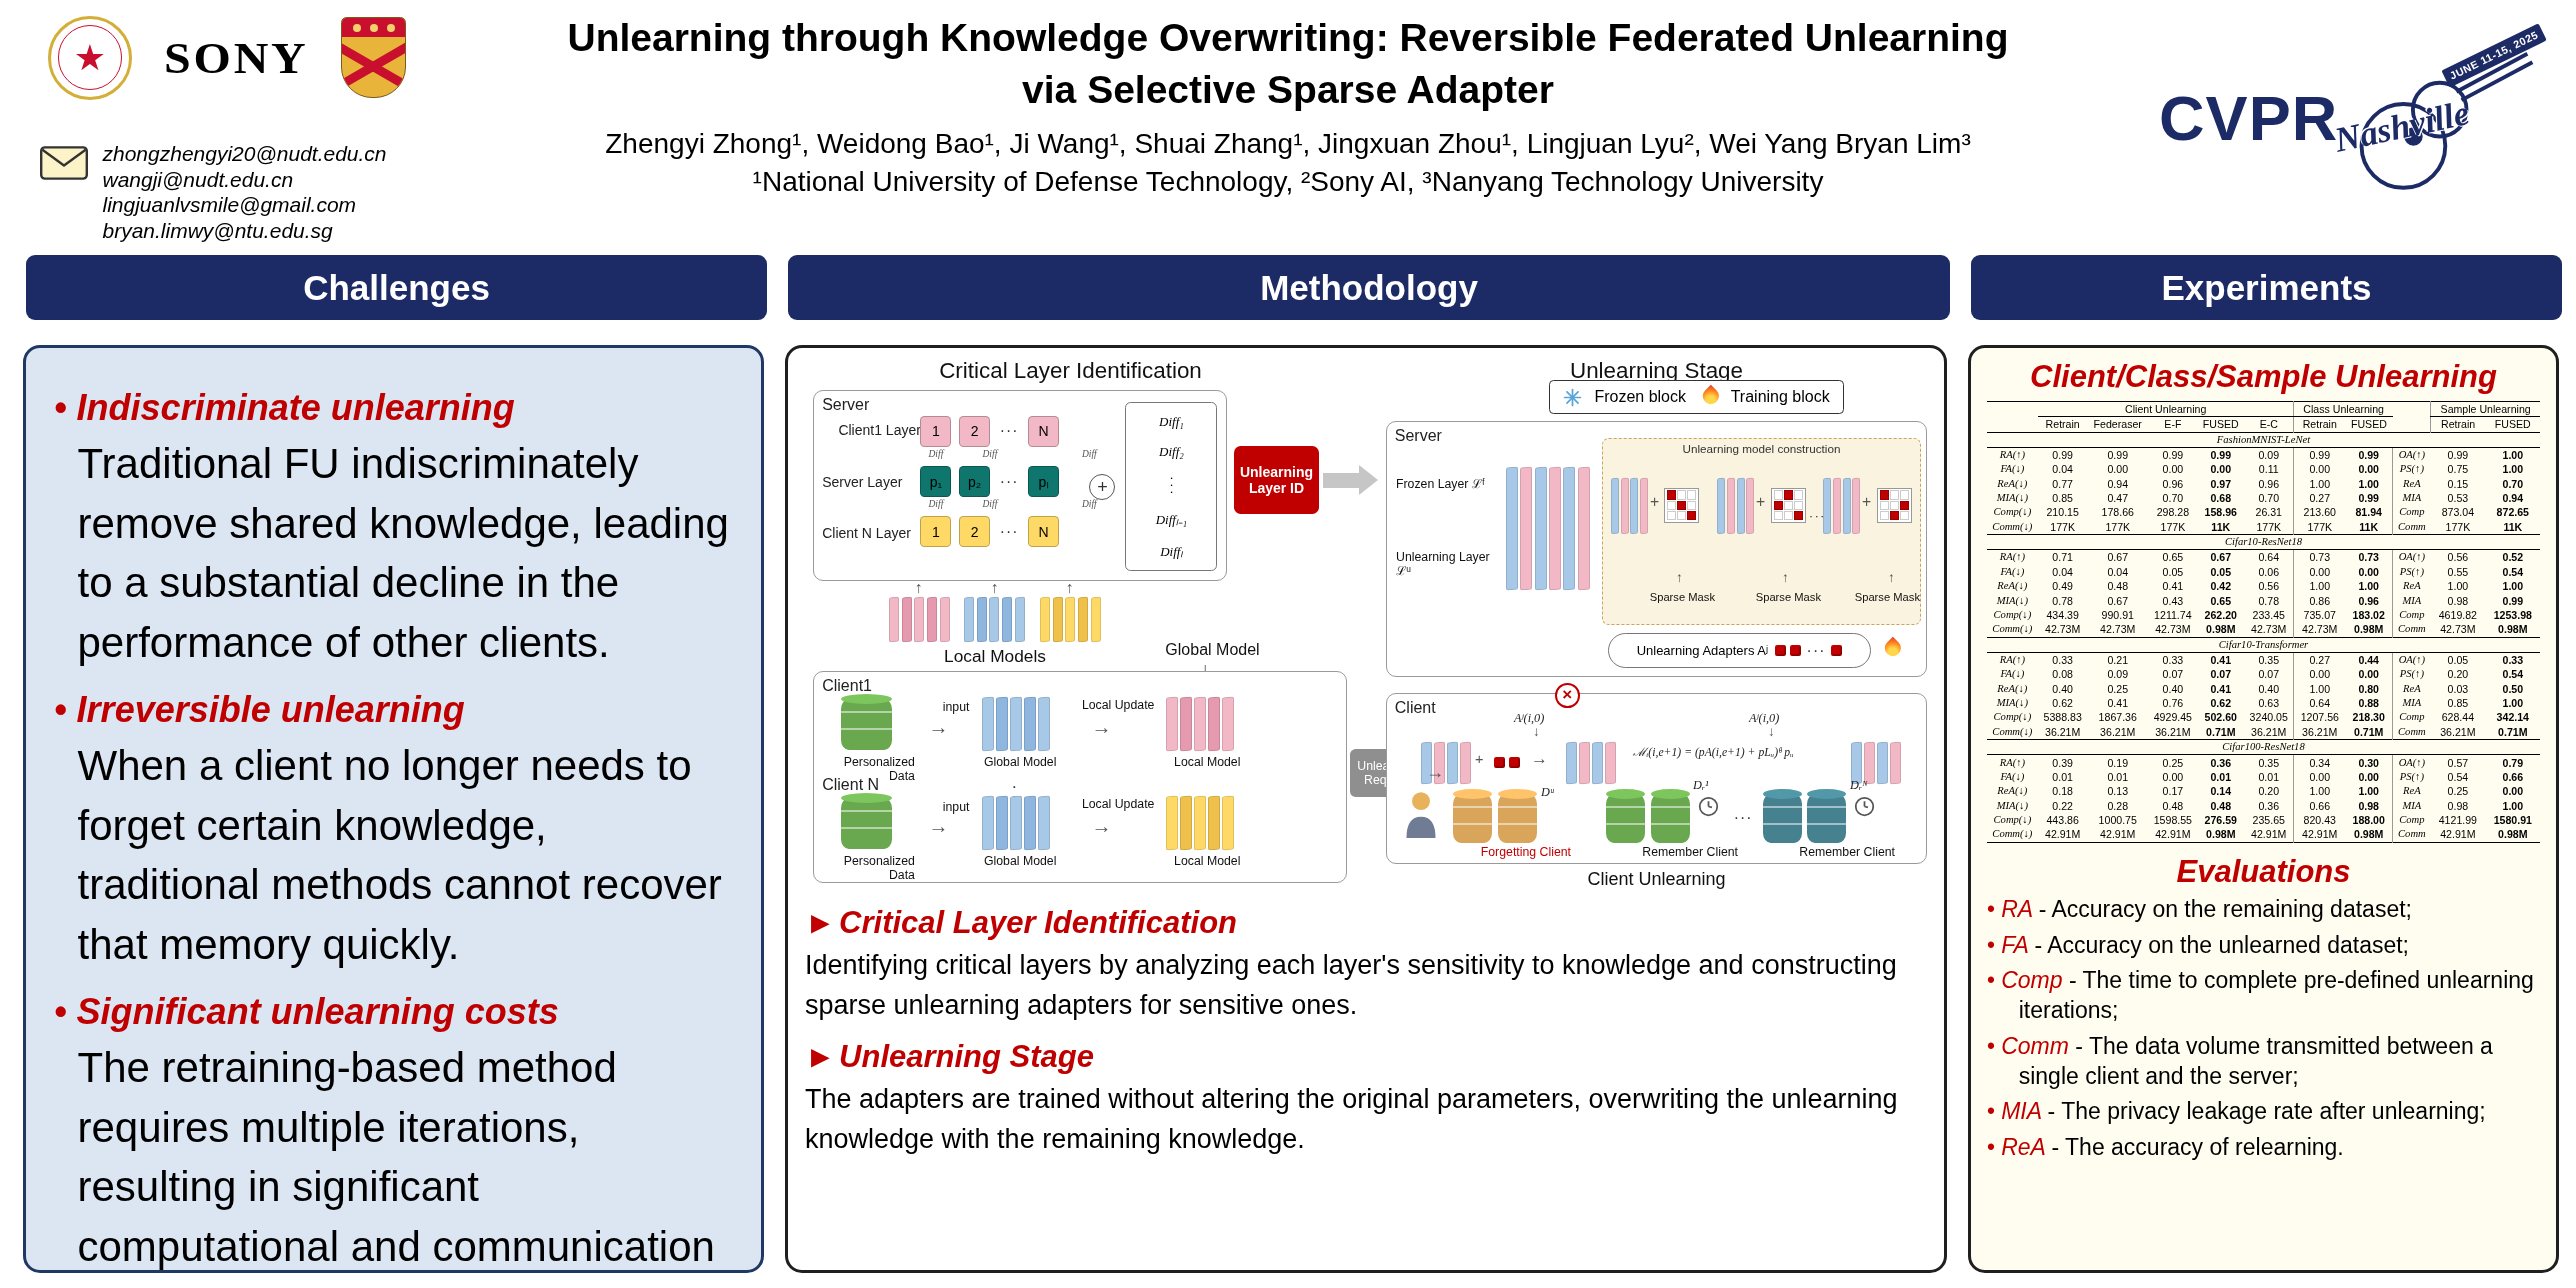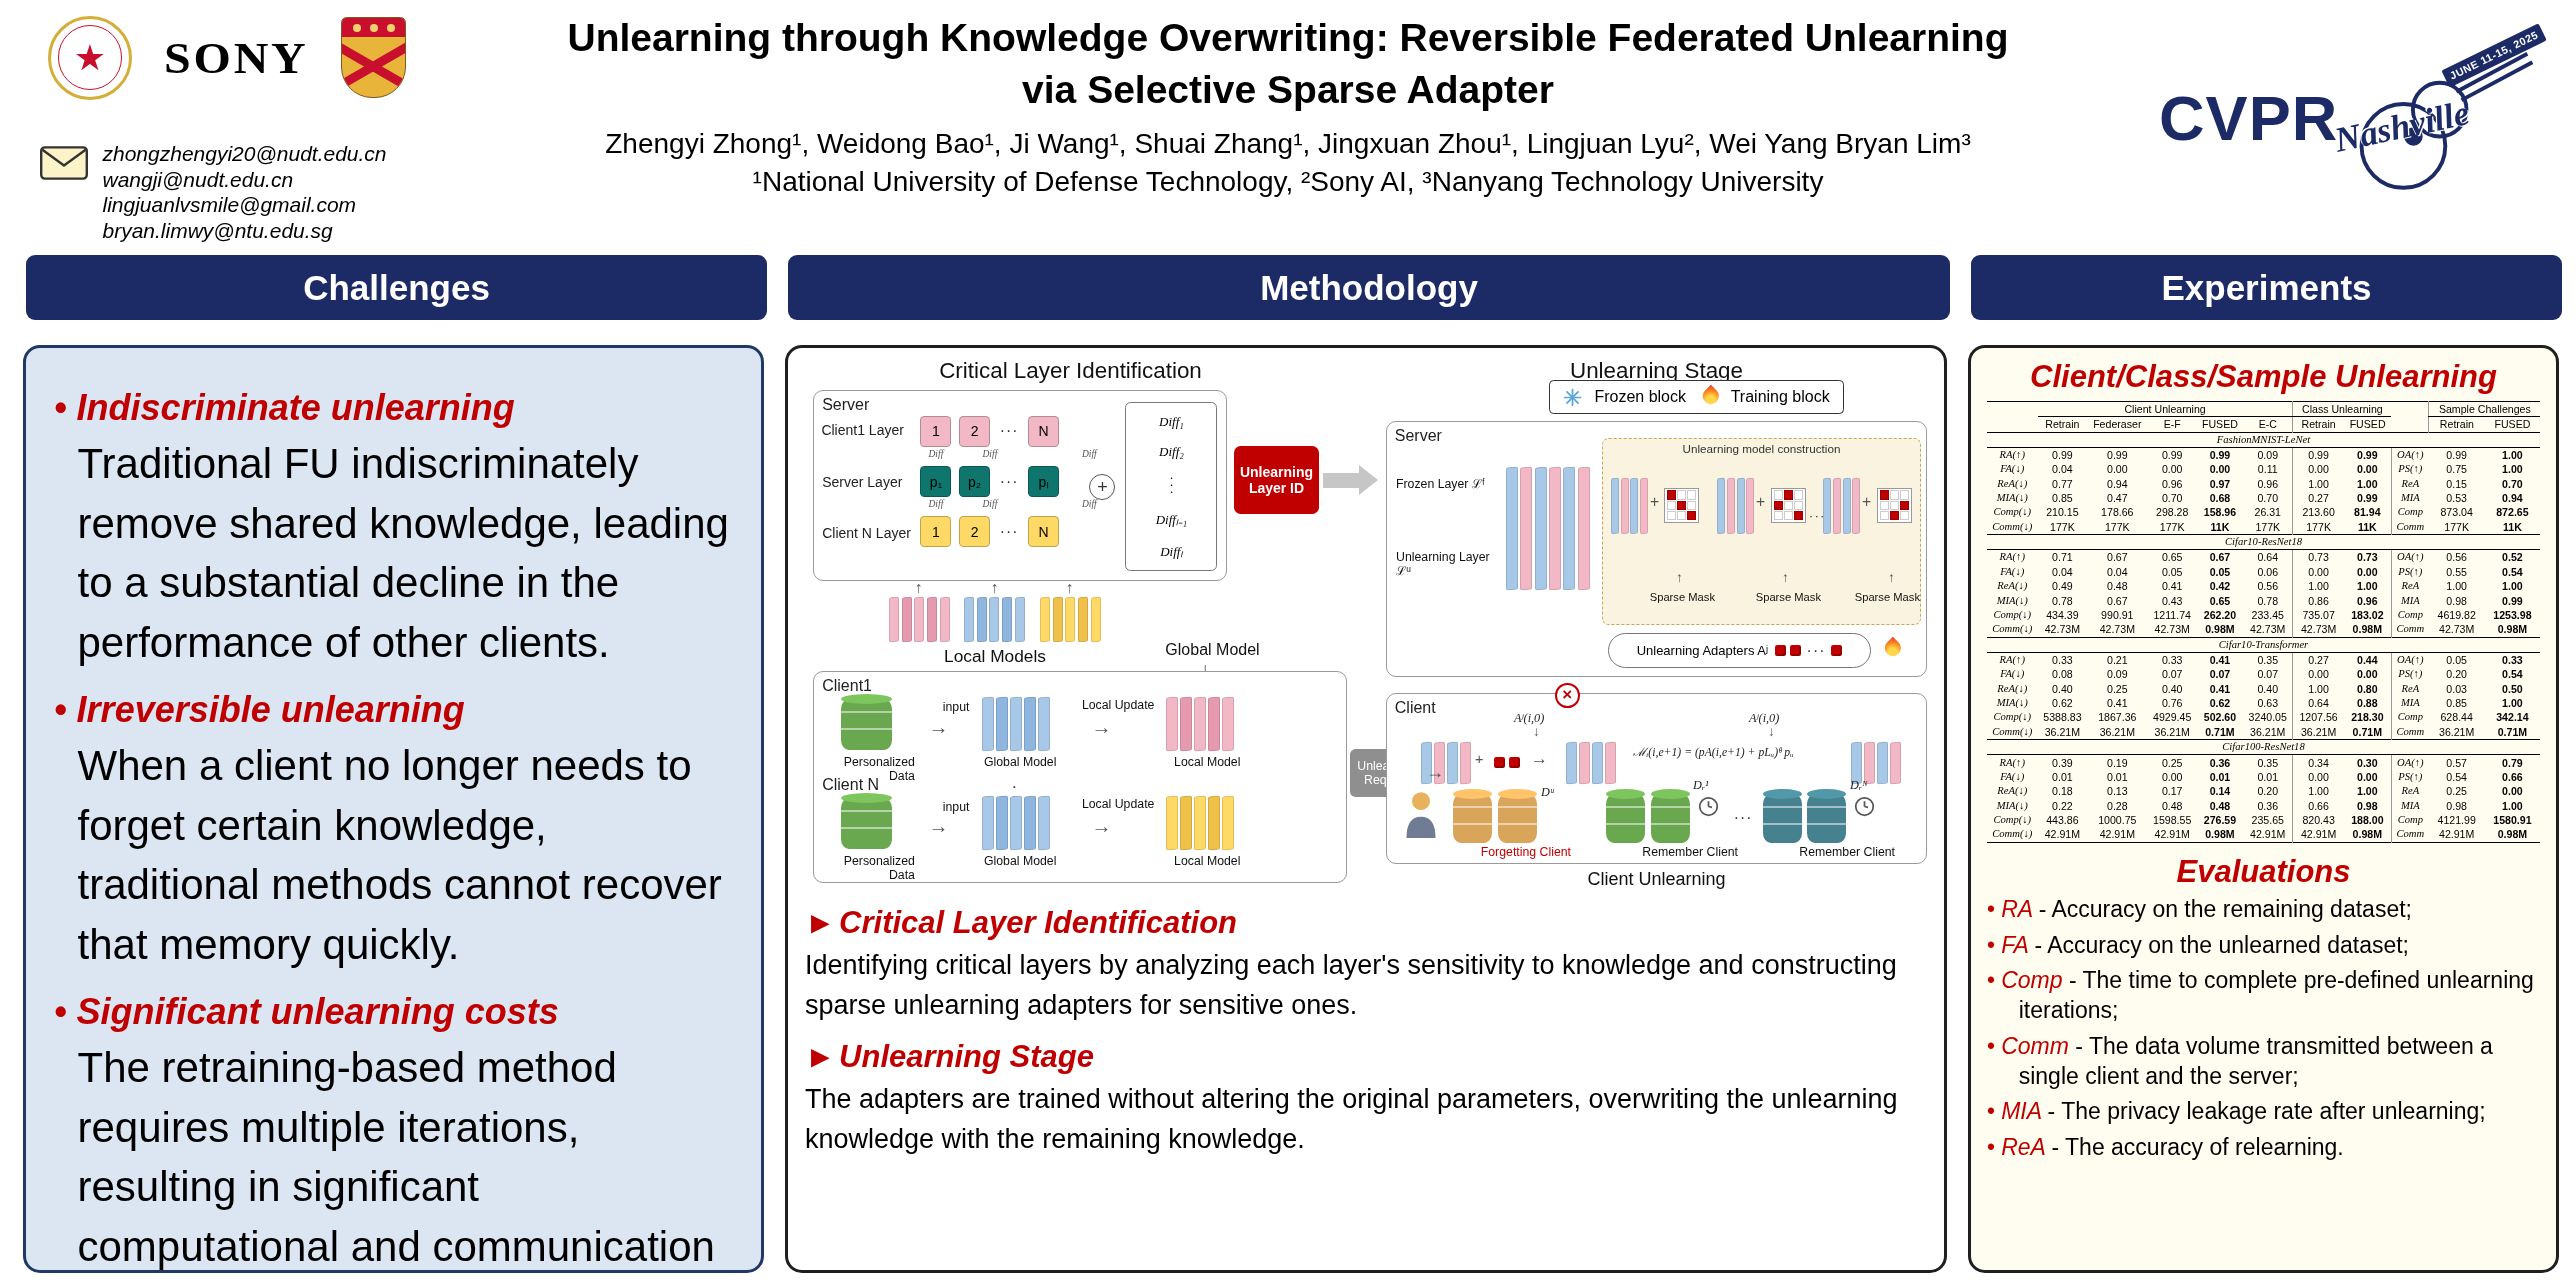--- a/index.html
+++ b/index.html
@@ -210,21 +210,21 @@
       </div>
   </section>
 
   <section class="panel methodology">
     <div class="diagram">
       <div class="dg-title" style="left:0;top:0;width:531px">Critical Layer Identification</div>
       <div class="dg-title" style="left:581px;top:0;width:541px">Unlearning Stage</div>
 
       <div class="dg-box" style="left:8.4px;top:32px;width:414px;height:191px">
         <div class="dg-box-label">Server</div>
-        <div class="row-label" style="left:7px;top:32px">Client1 Layer</div>
+        <div class="row-label" style="left:24px;top:32px">Client1 Layer</div>
         <div class="row-label" style="left:7.8px;top:84px">Server Layer</div>
         <div class="row-label" style="left:7.8px;top:135px">Client N Layer</div>
         <div class="chip-row" style="left:106px;top:24.6px">
             <span class="chip chip-pink">1</span>
             <span class="chip chip-pink">2</span>
             <span class="hdots">···</span>
             <span class="chip chip-pink">N</span>
           </div>
         <div class="diff-marks" style="left:106px;top:58px">
             <span class="diff-mark">Diff</span>
@@ -530,21 +530,21 @@
 
   <section class="panel experiments">
     <div class="exp-subtitle">Client/Class/Sample Unlearning</div>
     <table class="results-table">
         <thead>
           <tr>
             <th></th>
             <th class="grp" colspan="5">Client Unlearning</th>
             <th class="grp sep" colspan="2">Class Unlearning</th>
             <th></th>
-            <th class="grp sep" colspan="2">Sample Challenges</th>
+            <th class="grp sep" colspan="2">Sample Unlearning</th>
           </tr>
           <tr>
             <th></th>
             <th>Retrain</th>
             <th>Federaser</th>
             <th>E-F</th>
             <th>FUSED</th>
             <th>E-C</th>
             <th class="sep">Retrain</th>
             <th>FUSED</th>

